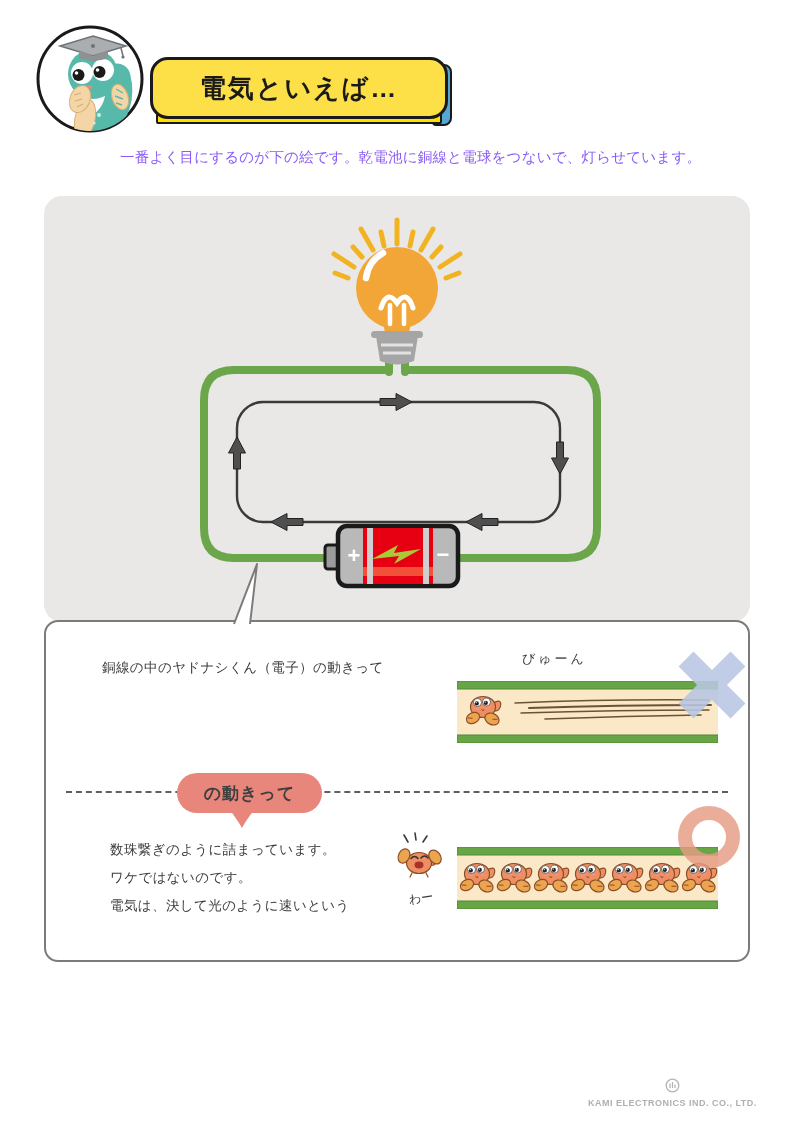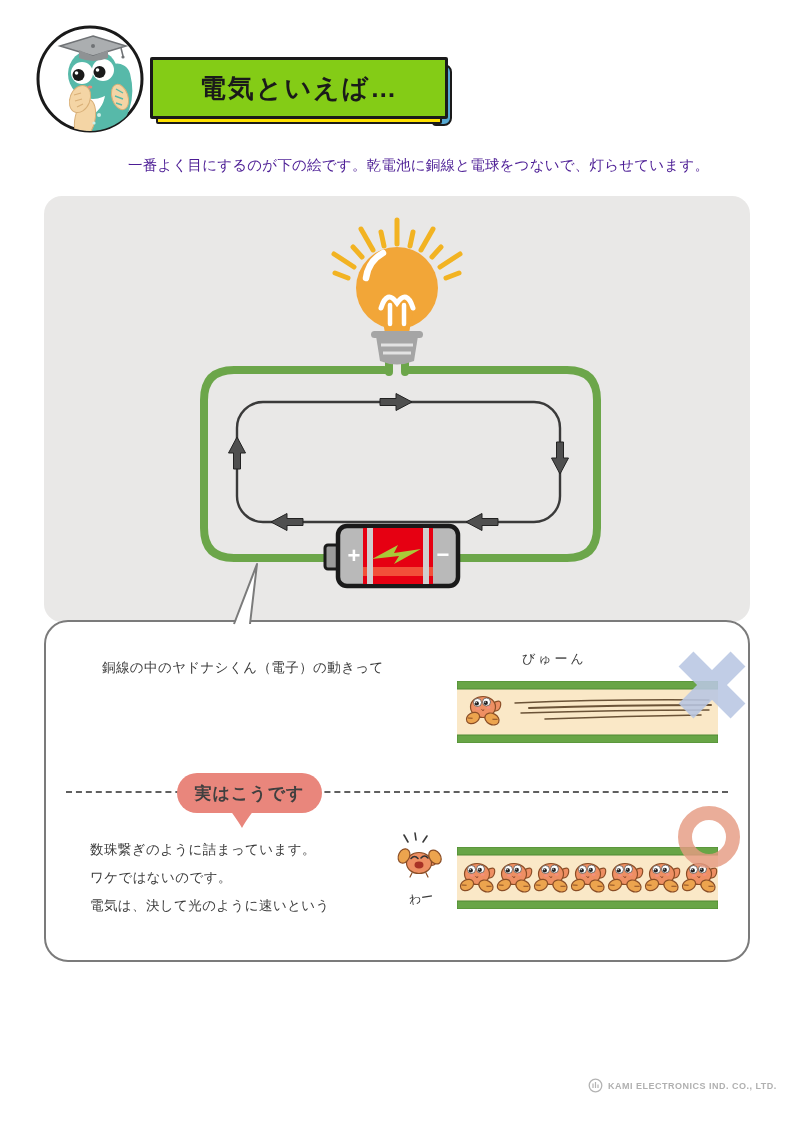--- a/index.html
+++ b/index.html
@@ -6,53 +6,53 @@
   .page{position:relative;width:794px;height:1123px;background:#ffffff;overflow:hidden;
         font-family:"Liberation Sans","DejaVu Sans",sans-serif;color:#3d3d3d;}
 
   
   .mascot{position:absolute;left:33px;top:23px;}
   .banner{position:absolute;left:150px;top:57px;width:292px;height:56px;}
   .banner-blue{position:absolute;right:-10px;top:7px;width:16px;height:58px;background:#55A8D2;
                border:2px solid #1a1a1a;border-radius:4px 8px 8px 4px;}
   .banner-yellow{position:absolute;left:6px;bottom:-11px;width:282px;height:13px;background:#FFE100;
                border:2px solid #1a1a1a;border-radius:2px;}
-  .banner-main{position:absolute;left:0;top:0;width:100%;height:100%;background:#84cc16;
-               border:3px solid #1a1a1a;border-radius:2px;display:flex;align-items:center;justify-content:center;}
+  .banner-main{position:absolute;left:0;top:0;width:100%;height:100%;background:#fde047;
+               border:3px solid #1a1a1a;border-radius:18px;display:flex;align-items:center;justify-content:center;}
   .banner-main span{font-size:26px;font-weight:700;letter-spacing:2px;color:#1a1a1a;}
 
-  .intro{position:absolute;left:120px;top:148px;margin:8px;font-size:14.5px;letter-spacing:.2px;color:#4c1d95;}
+  .intro{position:absolute;left:120px;top:148px;margin:0;font-size:14.5px;letter-spacing:.2px;color:#8b5cf6;}
 
   
   .panel{position:absolute;left:44px;top:196px;width:706px;height:426px;background:#E9E8E7;border-radius:18px;}
 
   
   .bubble{position:absolute;left:44px;top:620px;width:706px;height:342px;background:#ffffff;
-          border:2px solid #7b7b7b;border-radius:24px;box-sizing:border-box;}
+          border:2px solid #7b7b7b;border-radius:14px;box-sizing:border-box;}
   .bubble-tail{position:absolute;left:228px;top:558px;z-index:5;}
 
   .t1{position:absolute;left:56px;top:32px;font-size:13.5px;line-height:28px;letter-spacing:.4px;color:#3b3b3b;}
-  .t2{position:absolute;left:44px;top:214px;font-size:13.5px;line-height:28px;letter-spacing:.4px;color:#3b3b3b;}
+  .t2{position:absolute;left:64px;top:214px;font-size:13.5px;line-height:28px;letter-spacing:.4px;color:#3b3b3b;}
 
   .sfx1{position:absolute;left:441px;top:28px;font-size:13px;letter-spacing:3px;color:#3b3b3b;margin-left:35px;}
   .sfx2{position:absolute;left:363px;top:268px;font-size:12px;color:#3b3b3b;transform:rotate(-8deg);}
 
   .tube1{position:absolute;left:411px;top:59px;}
   .tube2{position:absolute;left:411px;top:225px;}
   .xmark{position:absolute;left:628px;top:25px;z-index:3;}
   .omark{position:absolute;left:628px;top:180px;z-index:3;}
   .crab-out{position:absolute;left:346px;top:208px;}
 
   .dash{position:absolute;left:20px;right:20px;top:169px;border-top:2px dashed #5f5f5f;}
   .badge{position:absolute;left:131px;top:151px;width:145px;height:40px;background:#E9867C;border-radius:20px;
          display:flex;align-items:center;justify-content:center;z-index:2;}
   .badge span{font-size:17px;font-weight:600;letter-spacing:1px;color:#3f3f3f;}
   .badge-tail{position:absolute;left:182px;top:188px;z-index:2;}
 
-  .footer{position:absolute;left:588px;top:1078px;display:flex;align-items:center;gap:5px;}
+  .footer{position:absolute;left:588px;top:1078px;display:flex;align-items:center;gap:5px;flex-direction:column;}
   .footer span{font-size:9px;font-weight:700;letter-spacing:.5px;color:#b0b0b0;}
 </style>
 </head>
 <body>
 
 <div class="page">
 
   <svg width="0" height="0" style="position:absolute" aria-hidden="true">
     <defs>
       <g id="crab">
@@ -209,21 +209,21 @@
     <svg class="xmark" width="76" height="76" viewBox="0 0 76 76">
       <g stroke="#B9C7E3" stroke-width="21" opacity="0.88">
         <path d="M 12 12 L 64 64"></path>
           <path d="M 64 12 L 12 64"></path>
       </g>
     </svg>
 
     <div class="dash"></div>
 
     <div class="badge">
-      <span>実はこうです</span>
+      <span>の動きって</span>
     </div>
     <svg class="badge-tail" width="28" height="20" viewBox="0 0 28 20">
       <path d="M 2 0 Q 12 14 14 18 Q 17 12 26 0 Z" fill="#E9867C"></path>
     </svg>
 
     <div class="t2">
       <div>数珠繋ぎのように詰まっています。</div>
       <div>ワケではないのです。</div>
       <div>電気は、決して光のように速いという</div>
     </div>

